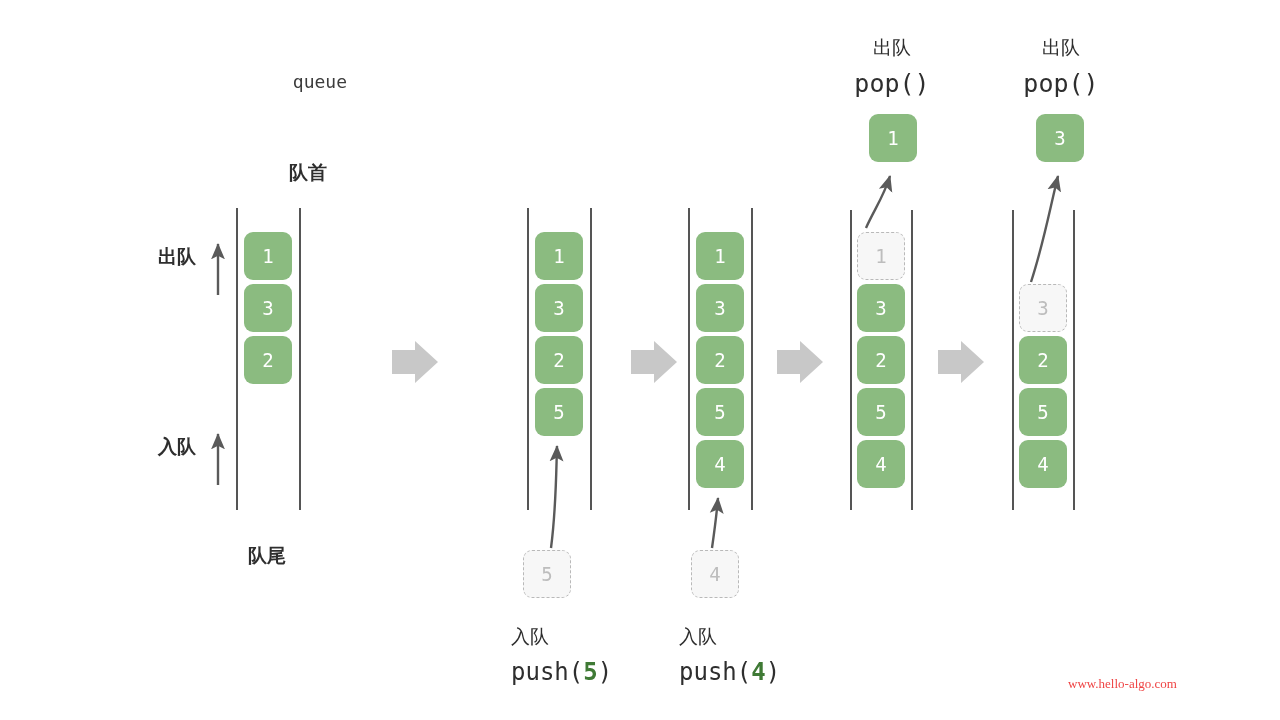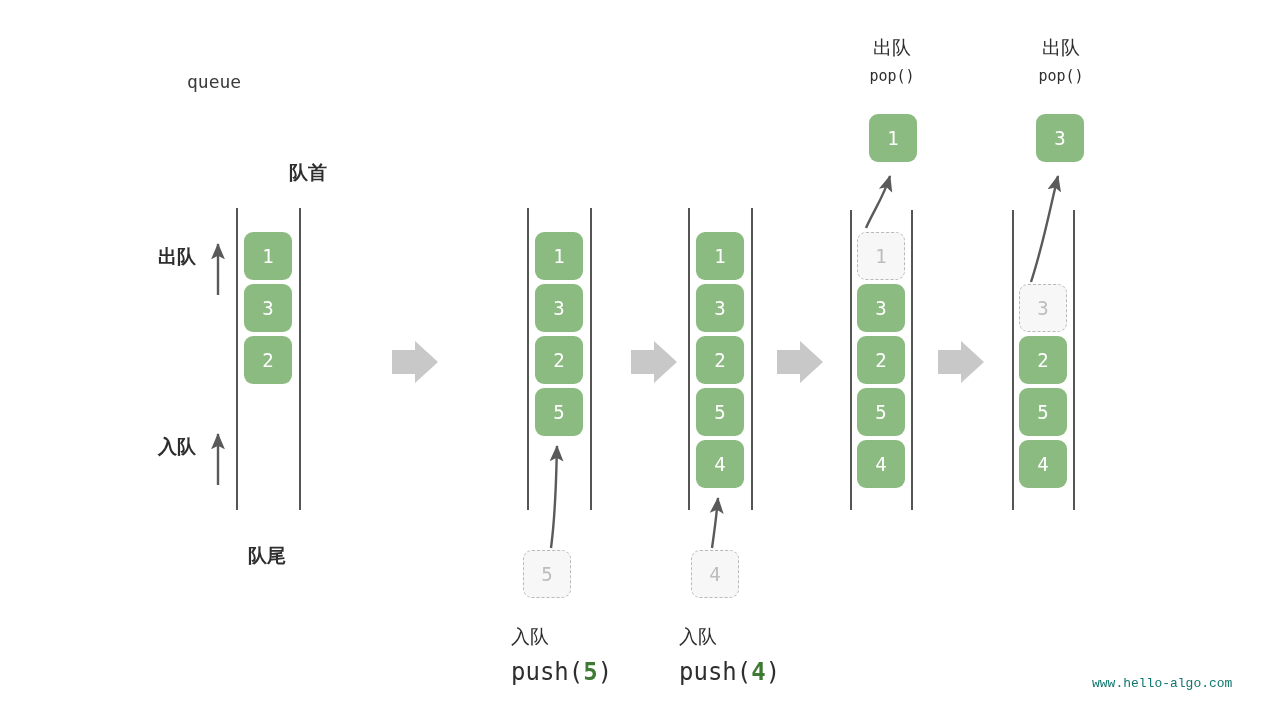--- a/index.html
+++ b/index.html
@@ -29,21 +29,21 @@
     font-size: 23px;
     font-weight: bold;
     color: #4e8a46;
     text-align: center;
     white-space: nowrap;
   }
   .title-en {
     font-family: "DejaVu Sans Mono", "Liberation Mono", monospace;
     font-size: 18px;
     color: #3c3c3c;
-    text-align: left;
+    text-align: right;
     white-space: nowrap;
   }
 
   
   .side-label {
     font-size: 19px;
     font-weight: bold;
     color: #2e2e2e;
     text-align: center;
     white-space: nowrap;
@@ -98,30 +98,29 @@
 
   .pop-caption {
     font-size: 19px;
     color: #2e2e2e;
     line-height: 1.62;
     white-space: nowrap;
     text-align: center;
   }
   .pop-caption .mono {
     font-family: "DejaVu Sans Mono", "Liberation Mono", monospace;
-    font-size: 15px;
+    font-size: 25px;
   }
 
   
   .watermark {
-    font-family: Liberation Mono, monospace;
+    font-family: Liberation Serif, serif;
     font-size: 13px;
-    color: #0f766e;
-    white-space: nowrap;
-    margin-left: 24px;
+    color: #ef4444;
+    white-space: nowrap;
   }
 
   svg.overlay {
     position: absolute;
     left: 0; top: 0;
     width: 1280px;
     height: 720px;
     pointer-events: none;
   }
 </style>

